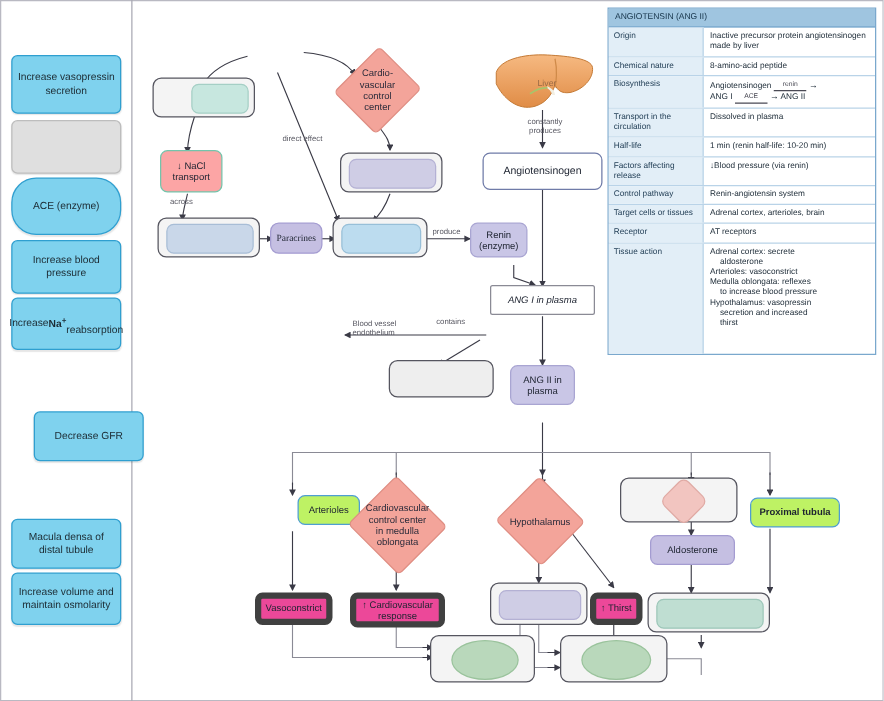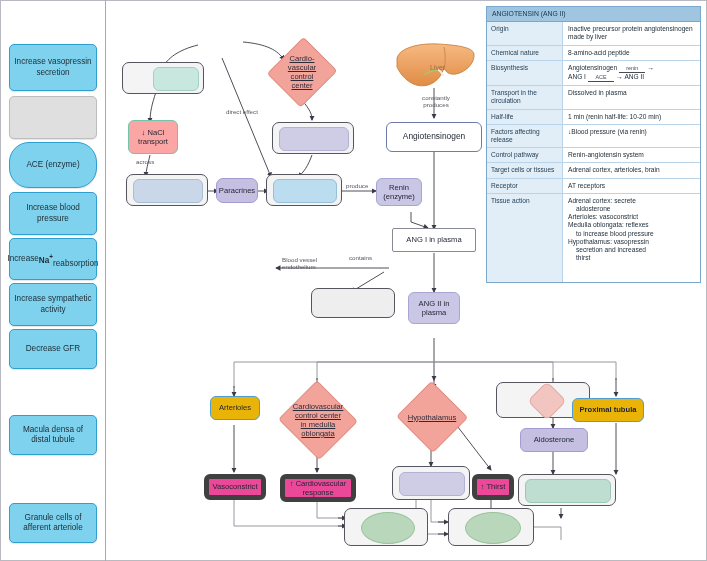--- a/index.html
+++ b/index.html
@@ -52,39 +52,39 @@
     display:flex; align-items:center; justify-content:center;
     text-align:center;
     font-size:7.6px; line-height:9.2px;
     border-radius:6px;
     padding:2px 3px;
     color:#1d2330;
   }
   .n-yellow{ background:#f7e946; border:1px solid #d9c92c; border-radius:50%; }
   .n-mint  { background:#fca5a5; border:1px solid #74c4ab; }
   .n-lav   { background:#c9c6e6; border:1px solid #a9a5d2; }
-  .n-blue  { background:#eab308; border:1px solid #4f9ed2; }
+  .n-blue  { background:#bef264; border:1px solid #4f9ed2;margin-left:28px; }
   .n-purple{ background:#c5bfe2; border:1px solid #a49cd1; }
   .n-white { background:#ffffff; border:1px solid #6f7ba8; }
   .n-greenl{ background:#ec4899; border:5px solid #404040; }
 
   
   .diamond{
     position:absolute;
     display:flex; align-items:center; justify-content:center;
     text-align:center;
     font-size:7.6px; line-height:9px;
   }
   .diamond .dshape{
     position:absolute; left:50%; top:50%;
     width:72%; height:72%;
     transform:translate(-50%,-50%) rotate(45deg);
     background:#f3a49a; border:1px solid #df8d82; border-radius:4px;
   }
-  .diamond .dlabel{ position:relative; z-index:2; padding:0 2px;text-decoration:underline; }
+  .diamond .dlabel{ position:relative; z-index:2; padding:0 2px; }
 
   
   .well{
     position:absolute;
     background:#f4f4f4;
     border:1px solid #55555f;
     border-radius:7px;
   }
   .slot{
     position:absolute;
@@ -156,24 +156,23 @@
 
   <div class="frame-border"></div>
   <div class="vdivider"></div>
 
   <div class="bank">
     <div class="token" style="top:44px;height:47px;">Increase vasopressin secretion</div>
     <div class="token empty" style="top:96px;height:43px;"></div>
     <div class="token" style="top:142px;height:46px;border-radius:20px;">ACE (enzyme)</div>
     <div class="token" style="top:192px;height:43px;">Increase blood pressure</div>
     <div class="token" style="top:238px;height:42px;">Increase <b>Na<sup>+</sup></b><br>reabsorption</div>
-    <div class="token" style="top:283px;height:43px;">Increase sympathetic activity</div>
-    <div class="token" style="top:329px;height:40px;">Decrease GFR</div>
+    <div class="token" style="top:329px;height:40px;margin-left:18px;">Decrease GFR</div>
     <div class="token" style="top:415px;height:40px;">Macula densa of distal tubule</div>
-    <div class="token" style="top:503px;height:40px;">Granule cells of afferent arteriole</div>
+    <div class="token" style="top:458px;height:42px;">Increase volume and maintain osmolarity</div>
   </div>
 
   <div class="canvas">
 
     <svg class="wires" viewBox="0 0 601 561">
       <defs>
         <marker id="ah" markerWidth="6" markerHeight="6" refX="5" refY="3" orient="auto">
           <path d="M0,0 L6,3 L0,6 z" fill="#3a3a46"></path>
         </marker>
       </defs>
@@ -279,21 +278,21 @@
     <div class="anno" style="left:30px;top:158px;">across</div>
 
     <div class="well" style="left:166px;top:122px;width:82px;height:32px;">
       <div class="slot lav" style="left:6px;top:4px;width:70px;height:24px;"></div>
     </div>
 
     <div class="well" style="left:20px;top:174px;width:82px;height:32px;">
       <div class="slot bluep" style="left:6px;top:4px;width:70px;height:24px;"></div>
     </div>
 
-    <div class="node n-purple" style="left:110px;top:178px;width:42px;height:25px;border-radius:7px;">Paracrines</div>
+    <div class="node n-purple" style="left:110px;top:178px;width:42px;height:25px;border-radius:7px;font-family:Liberation Serif, serif;">Paracrines</div>
 
     <div class="well" style="left:160px;top:174px;width:76px;height:32px;">
       <div class="slot" style="left:6px;top:4px;width:64px;height:24px;background:#bcdcef;border:1px solid #97bfd8;"></div>
     </div>
 
     <div class="anno" style="left:240px;top:182px;">produce</div>
 
     <div class="node n-lav" style="left:270px;top:178px;width:46px;height:28px;">Renin<br>(enzyme)</div>
 
     <div class="liver" style="left:288px;top:42px;width:82px;height:46px;">
@@ -309,21 +308,21 @@
         <path d="M44,27 C48,29 50,31 50,34 L48,34 C47,31 45,29 43,28 Z" fill="#f2efe2"></path>
         <path d="M30,33 C34,30 40,28 44,28" fill="none" stroke="#a8c46a" stroke-width="1.4"></path>
       </svg>
       <div class="lv-label">Liver</div>
     </div>
 
     <div class="anno wrap" style="left:306px;top:94px;text-align:center;width:48px;">constantly produces</div>
 
     <div class="node n-white" style="left:280px;top:122px;width:96px;height:30px;font-size:8.4px;">Angiotensinogen</div>
 
-    <div class="node" style="left:286px;top:228px;width:84px;height:24px;background:#ffffff;border:1px solid #8a8a95;border-radius:2px;font-size:7.6px;">ANG I in plasma</div>
+    <div class="node" style="left:286px;top:228px;width:84px;height:24px;background:#ffffff;border:1px solid #8a8a95;border-radius:2px;font-size:7.6px;font-style:italic;">ANG I in plasma</div>
 
     <div class="node n-lav" style="left:302px;top:292px;width:52px;height:32px;">ANG II in<br>plasma</div>
 
     <div class="anno wrap" style="left:176px;top:256px;width:62px;">Blood vessel endothelium</div>
     <div class="anno" style="left:243px;top:254px;">contains</div>
 
     <div class="well" style="left:205px;top:288px;width:84px;height:30px;background:#eeeeee;"></div>
 
     <div class="node n-blue" style="left:104px;top:396px;width:50px;height:24px;">Arterioles</div>
 

